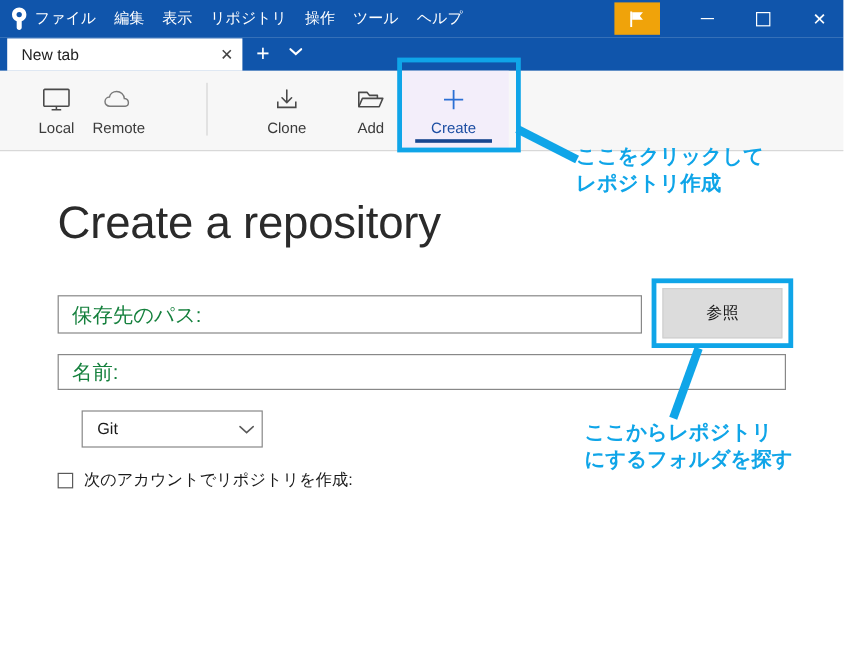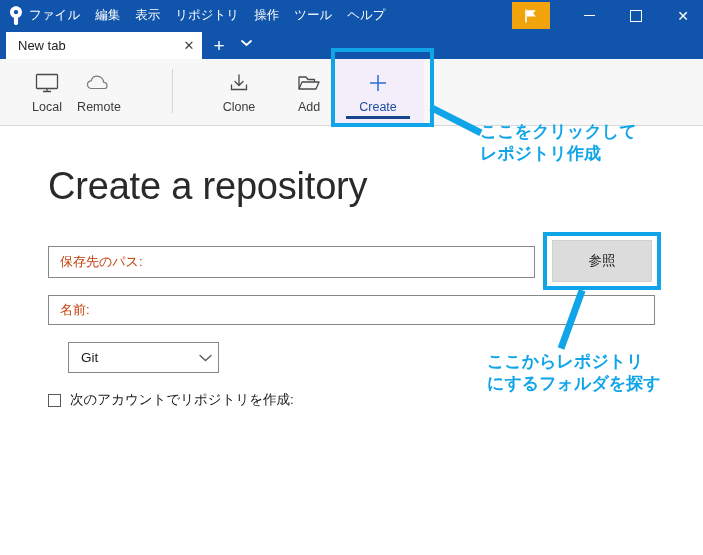--- a/index.html
+++ b/index.html
@@ -180,22 +180,22 @@
   .field {
     position: absolute;
     box-sizing: border-box;
     border: 1px solid #888888;
     background: #ffffff;
     display: flex;
     align-items: center;
   }
   .field .ph {
     margin-left: 11px;
-    font-size: 13px;
-    color: #c2410c;
+    font-size: 17px;
+    color: #15803d;
     white-space: nowrap;
     text-align: right;
   }
   .field-path { left: 48px; top: 246px; width: 487px; height: 32px; }
   .field-name { left: 48px; top: 295px; width: 607px; height: 30px; }
 
   .browse-btn {
     position: absolute;
     left: 552px; top: 240px;
     width: 100px; height: 42px;

